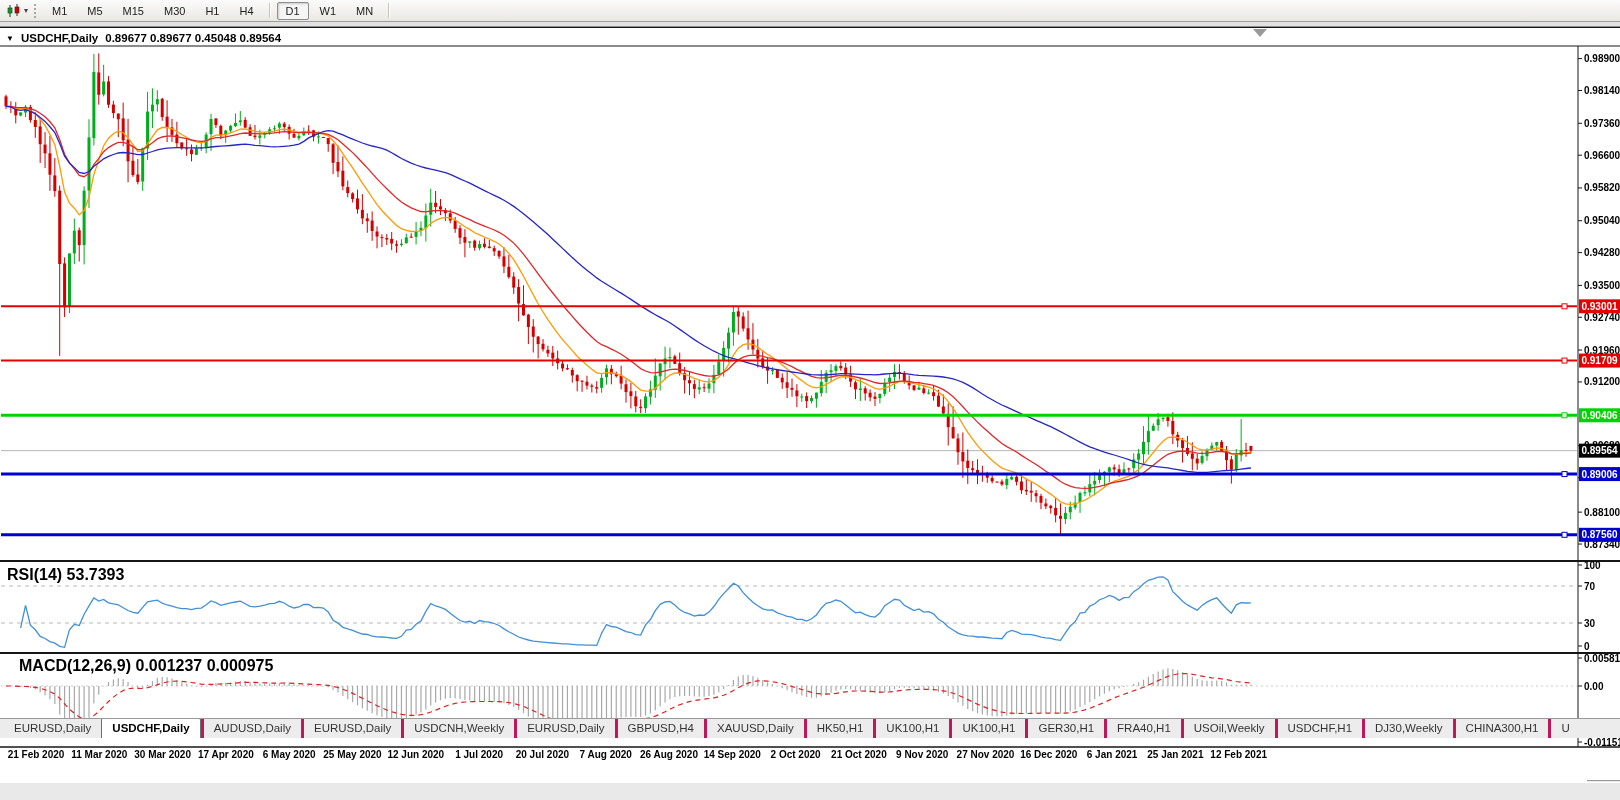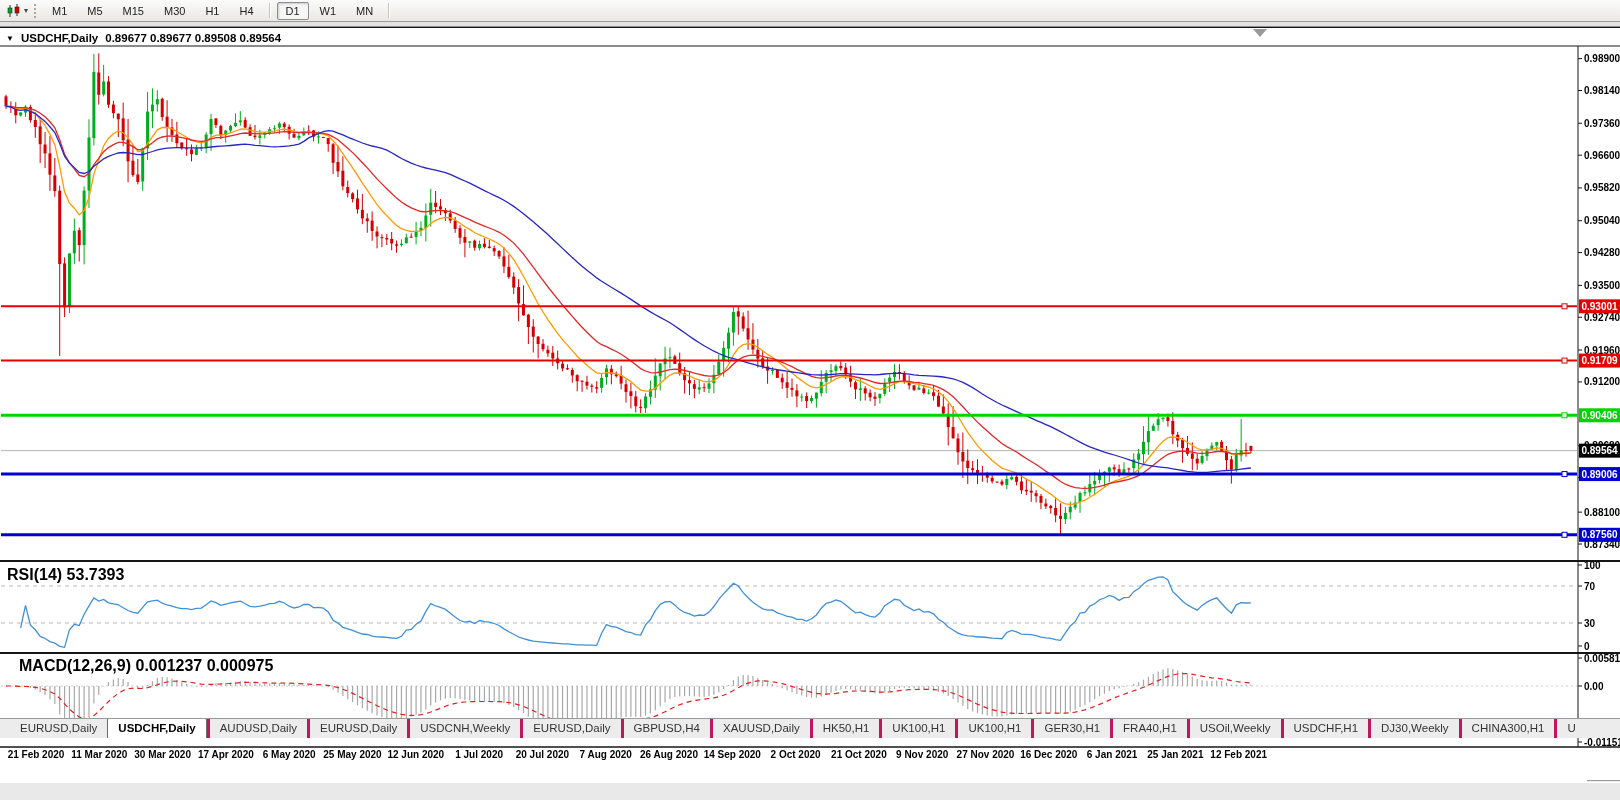--- a/index.html
+++ b/index.html
@@ -18,21 +18,21 @@
     border-top:1px solid #9c9c9c;border-bottom:1px solid #8d8d8d;box-sizing:border-box;}
   
   .chartarea{position:absolute;top:27px;left:0;width:1620px;height:735px;background:#fff;border-top:1px solid #161616;box-sizing:border-box;}
   .chartarea svg{position:absolute;top:0;left:0;}
   .overlay{position:absolute;z-index:5;color:#000;white-space:nowrap;}
   .title-row{display:flex;align-items:center;gap:7px;font-size:11.5px;font-weight:700;}
   .tri{font-size:8px;line-height:1;margin-top:1px;}
   .ind-label{font-size:16px;font-weight:700;}
   
   .tabbar{position:absolute;top:718px;left:0;width:1620px;height:20px;background:#ececec;border-top:1px solid #9a9a9a;
-    box-sizing:border-box;display:flex;align-items:flex-end;padding-left:10px;overflow:hidden;}
+    box-sizing:border-box;display:flex;align-items:flex-end;padding-left:4px;overflow:hidden;}
   .tab{font-size:11.5px;color:#333;padding:3px 10px 2px;height:14px;line-height:13px;white-space:nowrap;border-left:3px solid #be185d;cursor:default;}
   .tab.first{border-left:none;}
   .tab.active{background:#fff;border:1px solid #6e6e6e;border-bottom:none;border-radius:2px 2px 0 0;font-weight:700;color:#000;}
   .tab-arrows{position:absolute;right:0;bottom:0;height:19px;display:flex;align-items:center;gap:3px;background:#ececec;padding:0 4px 0 6px;border-top:1px solid #9a9a9a;}
   .arrow-btn{font-size:8px;color:#111;line-height:1;padding:2px 2px;cursor:default;}
   
   .statusbar{position:absolute;top:782px;left:0;width:1620px;height:18px;background:#e9e9e9;border-top:1px solid #ffffff;box-sizing:border-box;}
 </style>
 </head>
 <body>
@@ -968,21 +968,21 @@
           <text x="1048.8" y="757" text-anchor="middle">16 Dec 2020</text>
           <text x="1112.1" y="757" text-anchor="middle">6 Jan 2021</text>
           <text x="1175.3999999999999" y="757" text-anchor="middle">25 Jan 2021</text>
           <text x="1238.7" y="757" text-anchor="middle">12 Feb 2021</text>
         </g>
         <polygon points="1253,28 1267,28 1260,36" fill="#9a9a9a"></polygon>
       </svg>
     <div class="overlay title-row" style="left:6px;top:4px;">
       <span class="tri">▼</span>
       <span>USDCHF,Daily</span>
-      <span>0.89677 0.89677 0.89508 0.89564</span>
+      <span>0.89677 0.89677 0.45048 0.89564</span>
     </div>
     <div class="overlay ind-label" style="left:7px;top:538px;">
       <span>RSI(14)</span>
       <span>53.7393</span>
     </div>
     <div class="overlay ind-label" style="left:7px;top:629px;margin-left:12px;">
       <span>MACD(12,26,9)</span>
       <span>0.001237 0.000975</span>
     </div>
   </div>

